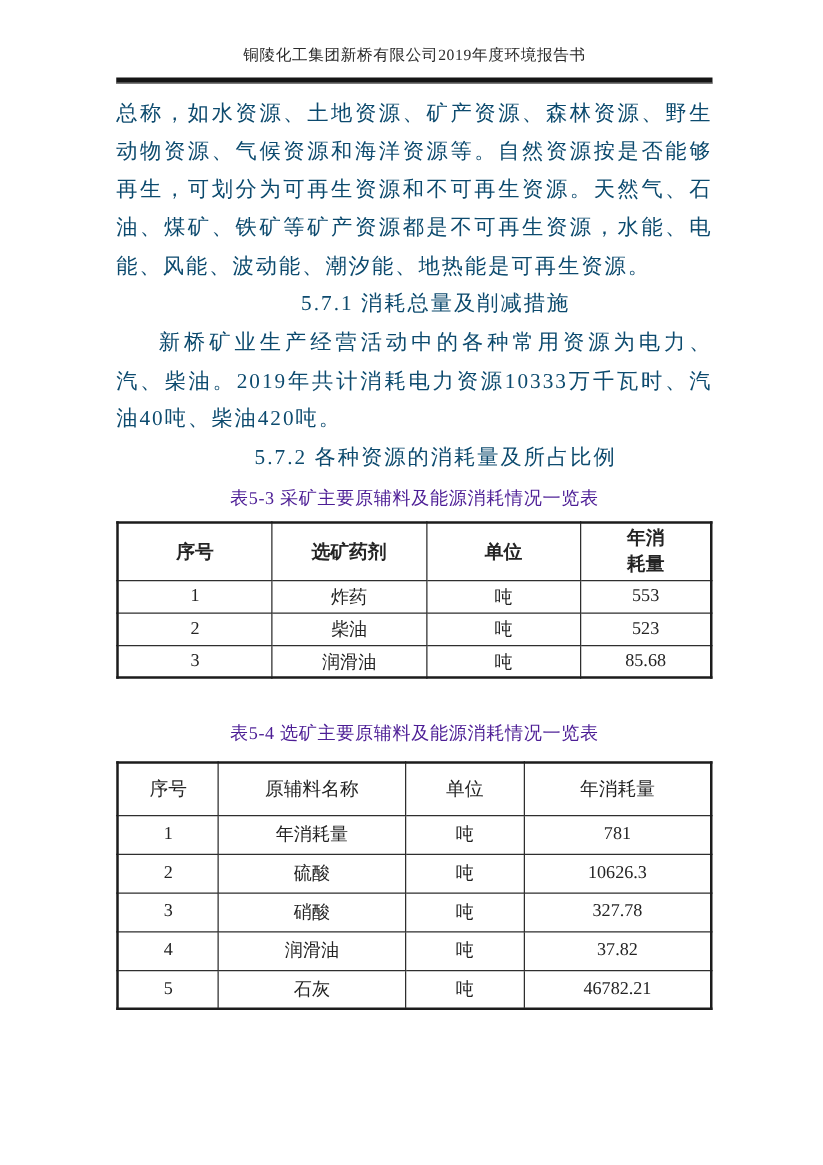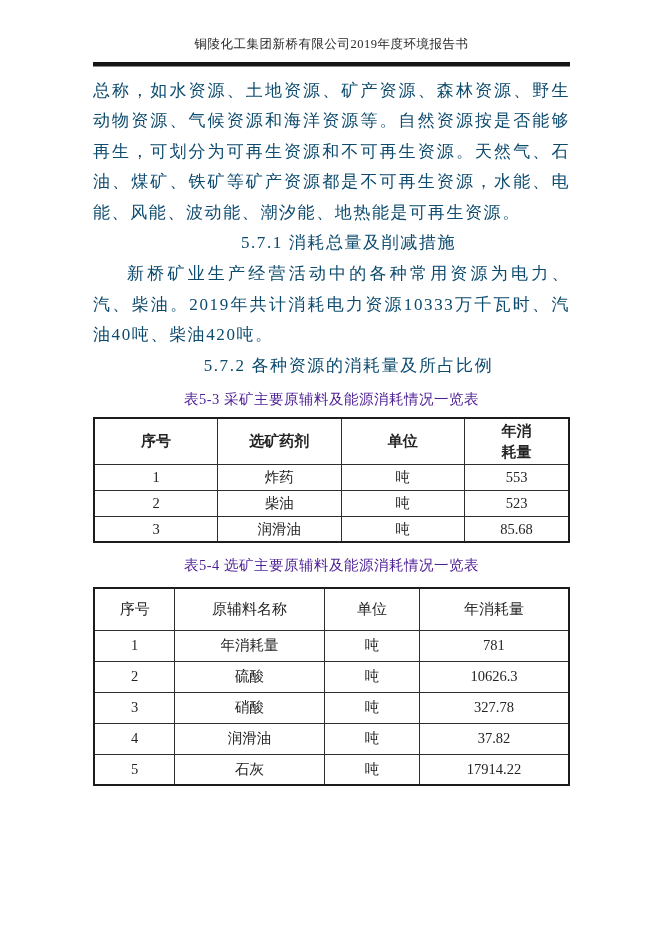--- a/index.html
+++ b/index.html
@@ -45,21 +45,21 @@
   .section-heading { text-align: center; }
   .table-caption {
     font-weight: normal;
     text-align: center;
     font-size: 14.5px;
     line-height: 19px;
     letter-spacing: 0.5px;
     color: #4c1d95;
   }
   .caption-53 { margin-top: 9px; }
-  .caption-54 { margin-top: 13px; }
+  .caption-54 { margin-top: 35px; }
   table.data-table {
     width: 477px;
     margin-top: 8px;
     border-collapse: collapse;
     table-layout: fixed;
   }
   table.data-table th, table.data-table td {
     border: 1px solid #2e2e2e;
     text-align: center;
     vertical-align: middle;
@@ -183,18 +183,18 @@
       <tr>
         <td>4</td>
         <td>润滑油</td>
         <td>吨</td>
         <td>37.82</td>
       </tr>
       <tr>
         <td>5</td>
         <td>石灰</td>
         <td>吨</td>
-        <td>17914.22</td>
+        <td>46782.21</td>
       </tr>
     </tbody>
   </table>
 
 </div>
 
 </body></html>

